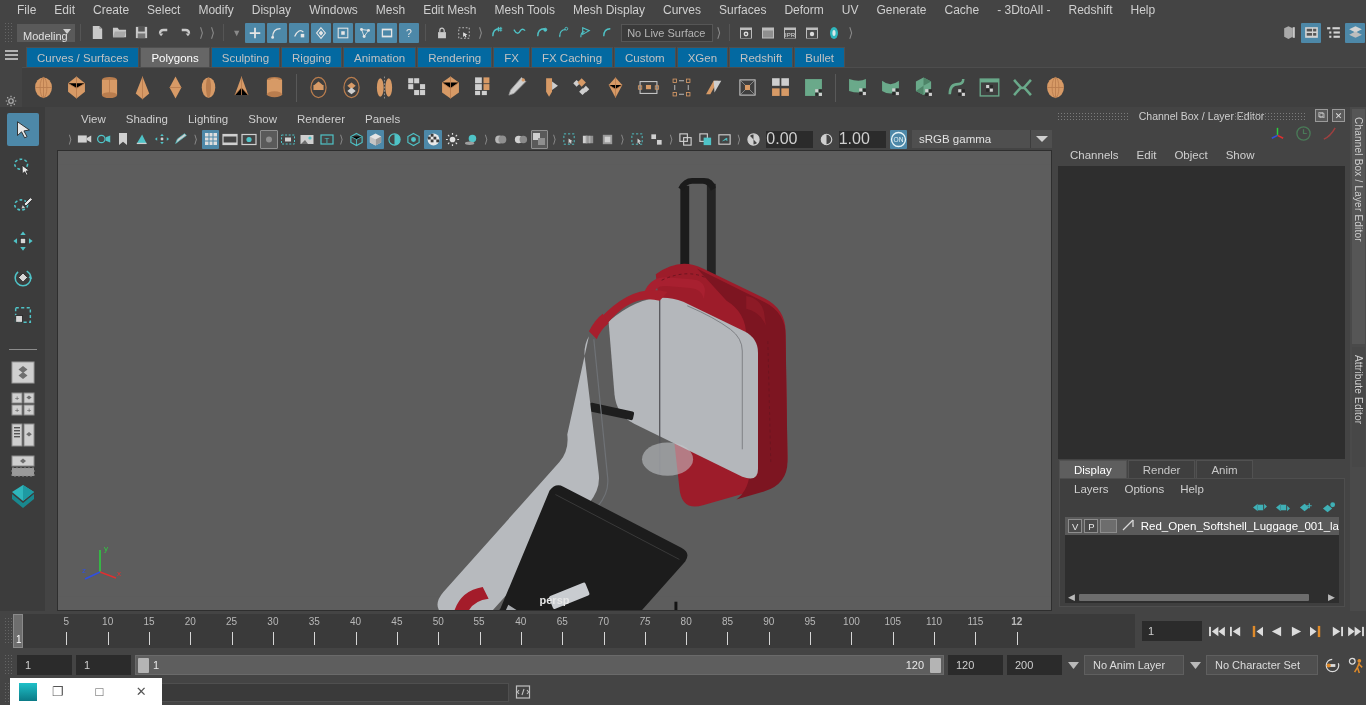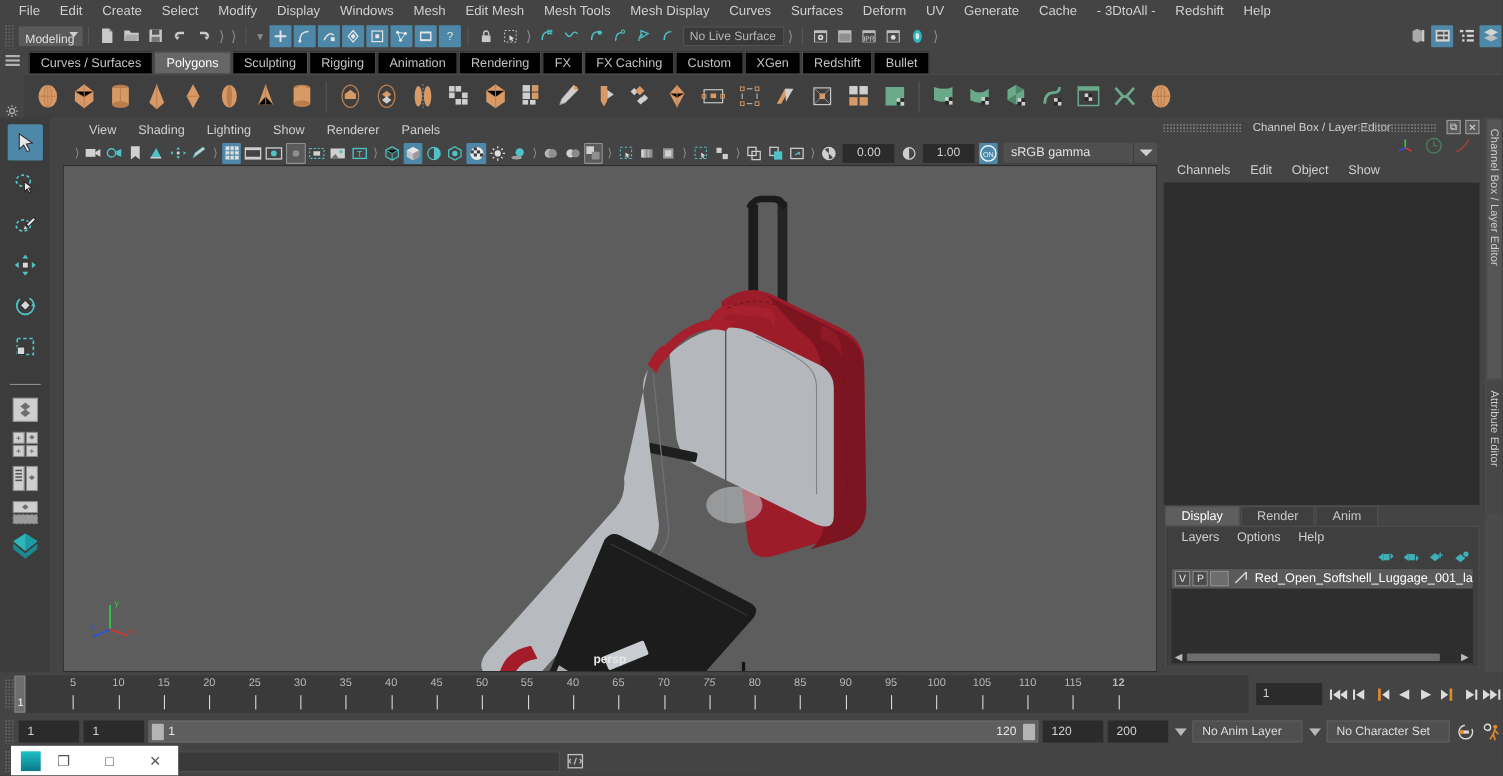--- a/index.html
+++ b/index.html
@@ -32,21 +32,21 @@
   .barend{ color:#8a8a8a; font-size:13px; padding:0 3px;}
 
   
   .shelfwrap{ display:flex; flex:0 0 57px; background:#444444;}
   .shelf-left{ width:22px; display:flex; flex-direction:column; align-items:center; padding-top:5px;}
   .shelf-left .hamb{ width:13px; height:9px; margin-bottom:20px;}
   .shelf-left .hamb i{ display:block; height:1.5px; background:#b2b2b2; margin-bottom:2.5px;}
   .shelf-left .gear{ width:12px; height:12px; margin-top:16px;}
   .shelf-right{ flex:1; display:flex; flex-direction:column;}
   .shelftabs{ height:22px; display:flex; align-items:flex-end; padding-left:4px; gap:0;}
-  .shelftab{ height:20px; padding:0 10px; background:#000000; color:#c2c2c2; font-size:11.5px;
+  .shelftab{ height:20px; padding:0 10px; background:#0369a1; color:#c2c2c2; font-size:11.5px;
              display:flex; align-items:center; border:1px solid #4f4f4f; border-bottom:none; margin-right:1px;}
   .shelftab.active{ background:#666666; color:#ffffff;}
   .shelfrow{ flex:1; background:#3f3f3f; display:flex; align-items:center; padding-left:6px; gap:2px; overflow:hidden; border-top:1px solid #4d4d4d;}
   .shitem{ width:31px; height:31px; display:flex; align-items:center; justify-content:center;}
   .shsep{ width:1px; height:28px; background:#595959; margin:0 4px;}
 
   
   .main{ flex:1; display:flex; min-height:0;}
 
   
@@ -57,22 +57,22 @@
   .layoutbtn{ width:30px; height:26px; margin-bottom:5px; display:flex; align-items:center; justify-content:center;}
 
   
   .vpcol{ flex:1; display:flex; flex-direction:column; min-width:0; padding:2px 1px 0 12px;}
   .vpmenu{ height:19px; background:#444; display:flex; align-items:center; padding-left:14px;}
   .vpmenu .mi{ padding:0 10px; font-size:11.5px; color:#cfcfcf;}
   .vptools{ height:22px; background:#444; display:flex; align-items:center; padding-left:8px; gap:0;}
   .vb{ width:19px; height:19px; display:flex; align-items:center; justify-content:center; margin:0 1px; border-radius:1px;}
   .vb.on{ background:#4d88a8;}
   .vb.framed{ border:1px solid #8f8f8f; background:#5a5a5a;}
-  .numfield{ width:52px; height:17px; background:#2b2b2b; color:#d0d0d0; font-size:11px;
-             display:flex; align-items:center; justify-content:center; margin:0 3px;}
+  .numfield{ width:52px; height:17px; background:#2b2b2b; color:#d0d0d0; font-size:16px;
+             display:flex; align-items:center; margin:0 3px;}
   .gammabox{ width:130px; height:18px; background:#4f4f4f; color:#e2e2e2; font-size:11.5px;
              display:flex; align-items:center; padding-left:7px; margin-left:4px;}
   .gamma-arrow{ width:24px; height:18px; background:#4f4f4f; border-left:1px solid #3d3d3d; display:flex; align-items:center; justify-content:center;}
 
   .viewport{ flex:1; background:#5d5d5d; position:relative; overflow:hidden; border:1px solid #2e2e2e;}
   .camlabel{ position:absolute; left:50%; transform:translateX(-50%); bottom:4px; font-size:11px; color:#e6e6e6; font-weight:bold;}
   .axisgiz{ position:absolute; left:22px; bottom:22px; width:46px; height:46px;}
 
   
   .rdock{ width:313px; display:flex; flex-direction:column; background:#444; }

